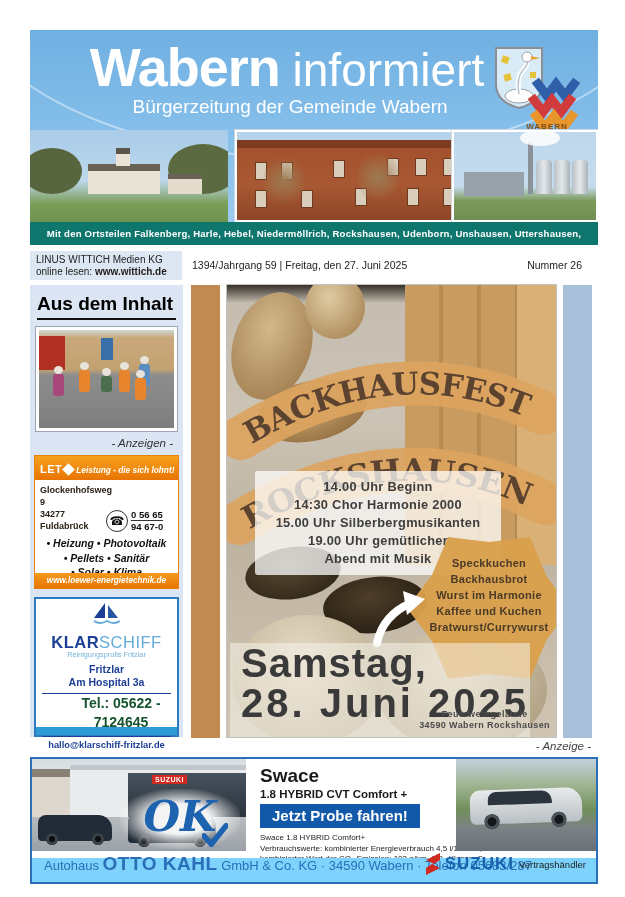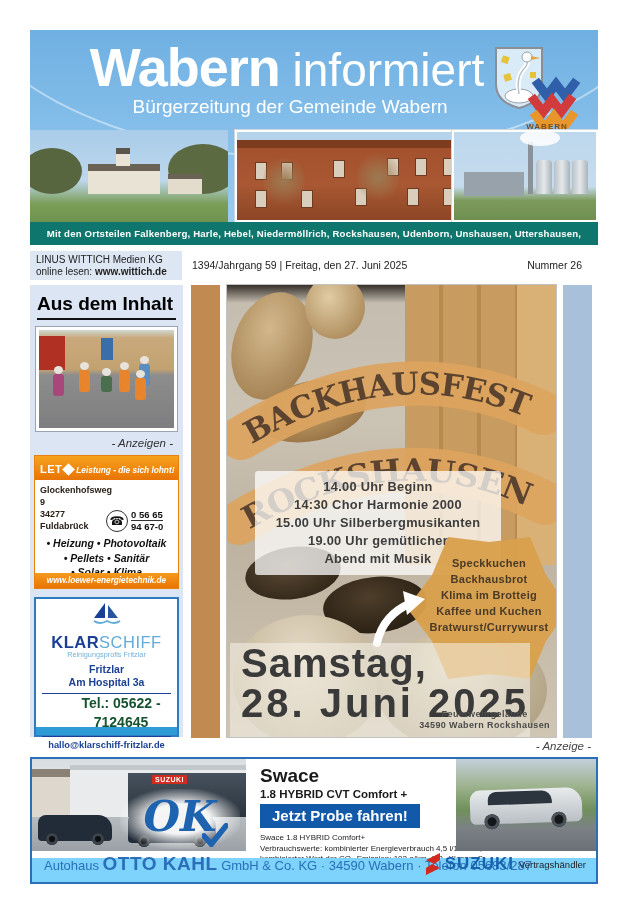--- a/index.html
+++ b/index.html
@@ -327,21 +327,21 @@
       <div>19.00 Uhr gemütlicher</div>
       <div>Abend mit Musik</div>
     </div>
 
     <svg class="starburst" viewBox="0 0 160 150">
       <polygon points="160,75 137,108 121,146 80,141 39,146 23,108 -2,75 23,42 39,4 80,9 121,4 137,42" fill="#d8a04c" opacity="0.96"></polygon>
     </svg>
     <div class="star-menu">
       <div>Speckkuchen</div>
       <div>Backhausbrot</div>
-      <div>Klima im Brotteig</div>
+      <div>Wurst im Harmonie</div>
       <div>Kaffee und Kuchen</div>
       <div>Bratwurst/Currywurst</div>
     </div>
     <svg class="poster-arrow" viewBox="0 0 60 64">
       <path d="M8 58 Q14 30 42 18" fill="none" stroke="#fff" stroke-width="8" stroke-linecap="round"></path>
       <polygon points="34,6 56,14 38,30" fill="#fff"></polygon>
     </svg>
 
     <div class="date-band"></div>
     <div class="date-l1">Samstag,</div>

